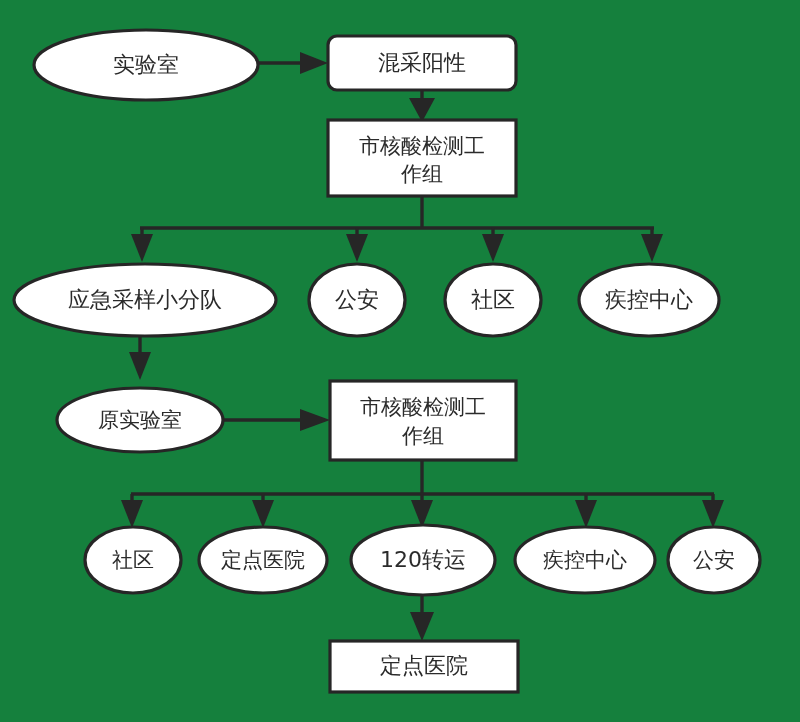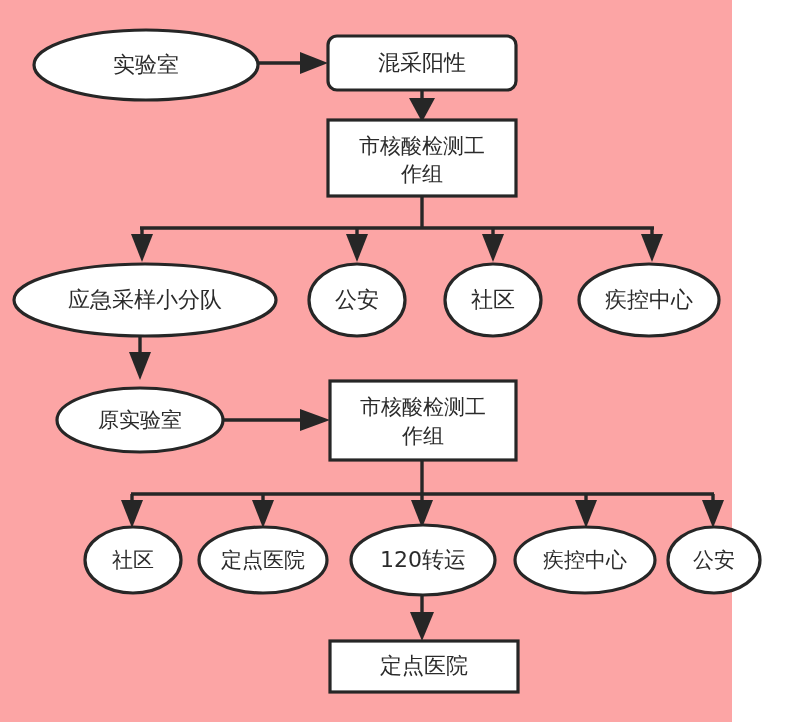--- a/index.html
+++ b/index.html
@@ -8,23 +8,23 @@
     background: #ffffff;
   }
   body {
     width: 800px;
     height: 722px;
     font-family: "DejaVu Sans", "Liberation Sans", sans-serif;
     overflow: hidden;
   }
   #flowchart-root {
     position: relative;
-    width: 732px;
+    width: 800px;
     height: 722px;
-    background: #fca5a5;
+    background: #15803d;
   }
   svg.chart-canvas {
     position: absolute;
     left: 0;
     top: 0;
     width: 800px;
     height: 722px;
   }
   .node-label {
     font-family: "DejaVu Sans", "Liberation Sans", sans-serif;

